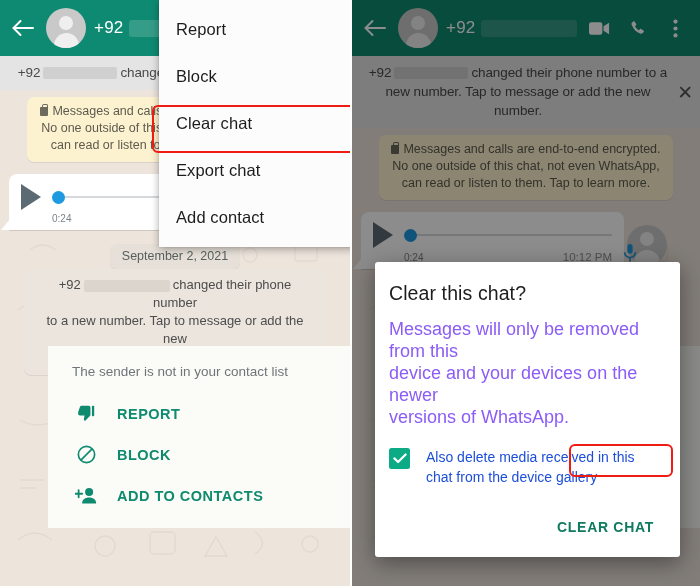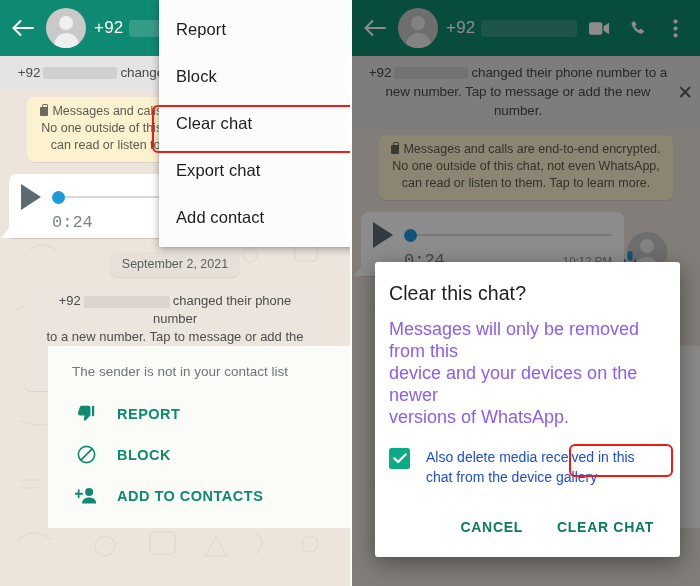--- a/index.html
+++ b/index.html
@@ -79,38 +79,38 @@
     content: ""; position: absolute; left: -8px; bottom: 0;
     border-width: 0 0 11px 9px; border-style: solid;
     border-color: transparent transparent #ffffff transparent;
   }
   .voice-top { display: flex; align-items: center; gap: 11px; }
   .playtri { width: 0; height: 0; border-style: solid; border-width: 13px 0 13px 20px; border-color: transparent transparent transparent #5c6b73; }
   .seek { flex: 1 1 auto; position: relative; height: 14px; display: flex; align-items: center; }
   .seek .track { height: 2px; background: #d6d9dc; width: 100%; border-radius: 2px; }
   .seek .knob { position: absolute; left: 0; width: 13px; height: 13px; border-radius: 50%; background: #1e9ae0; }
   .voice-meta { display: flex; justify-content: space-between; align-items: center; margin-top: 3px; padding-left: 31px; }
-  .voice-meta .dur { font-size: 17px; color: #7d8489; font-family: Liberation Mono, monospace; }
+  .voice-meta .dur { font-size: 10px; color: #7d8489; }
   .voice-meta .tm { font-size: 11.5px; color: #8d9297; }
   .voice-avatar {
     position: absolute; right: -43px; bottom: 4px;
     width: 40px; height: 40px; border-radius: 50%; background: #c9c9c9; overflow: hidden;
   }
   .voice-avatar::before { content:""; position:absolute; width:14px; height:14px; border-radius:50%; background:#efefef; left:13px; top:7px;}
   .voice-avatar::after { content:""; position:absolute; width:26px; height:16px; border-radius:13px 13px 0 0; background:#efefef; left:7px; top:25px;}
   .mic { position: absolute; right: -13px; bottom: 2px; }
 
   .datechip-wrap { display: flex; justify-content: center; margin-top: 14px; }
   .datechip {
     background: #e6e0d8; color: #57605f; font-size: 12.5px;
     padding: 5px 12px 6px; border-radius: 7px;
     box-shadow: 0 1px 0.5px rgba(0,0,0,.07);
   }
 
-  .sysbubble-wrap { display: flex; justify-content: center; margin-top: 8px; }
+  .sysbubble-wrap { display: flex; justify-content: center; margin-top: 0; }
   .sysbubble {
     background: #ebe5de; border-radius: 7px; padding: 7px 14px 9px;
     font-size: 13px; line-height: 18px; color: #4d4d4d; text-align: center;
     width: 302px;
     box-shadow: 0 1px 0.5px rgba(0,0,0,.07);
   }
   .sysbubble .redact-inline { display:inline-block; width:86px; height:12px; border-radius:2px; background:#dbd5ce; vertical-align:middle; margin:0 3px; }
 
   
   .actionsheet {
@@ -484,21 +484,20 @@
           <svg width="14" height="11" viewBox="0 0 14 11">
               <path d="M1.4 5.4 L5.1 9 L12.6 1.5" stroke="#fff" stroke-width="2.2" fill="none" stroke-linecap="round" stroke-linejoin="round"></path>
             </svg>
         </span>
         <span class="cblabel">
           <span>Also delete media received in this</span><br>
           <span>chat from the device gallery</span>
         </span>
       </div>
       <div class="dlgbtns">
-        <span class="dlgbtn">CANCEL</span>
         <span class="dlgbtn boxed">CLEAR CHAT</span>
       </div>
     </div>
     <div class="hlbox" style="left:217px; top:444px; width:104px; height:33px; z-index:18;"></div>
 
   </div>
 
 </div>
 
 </body></html>

